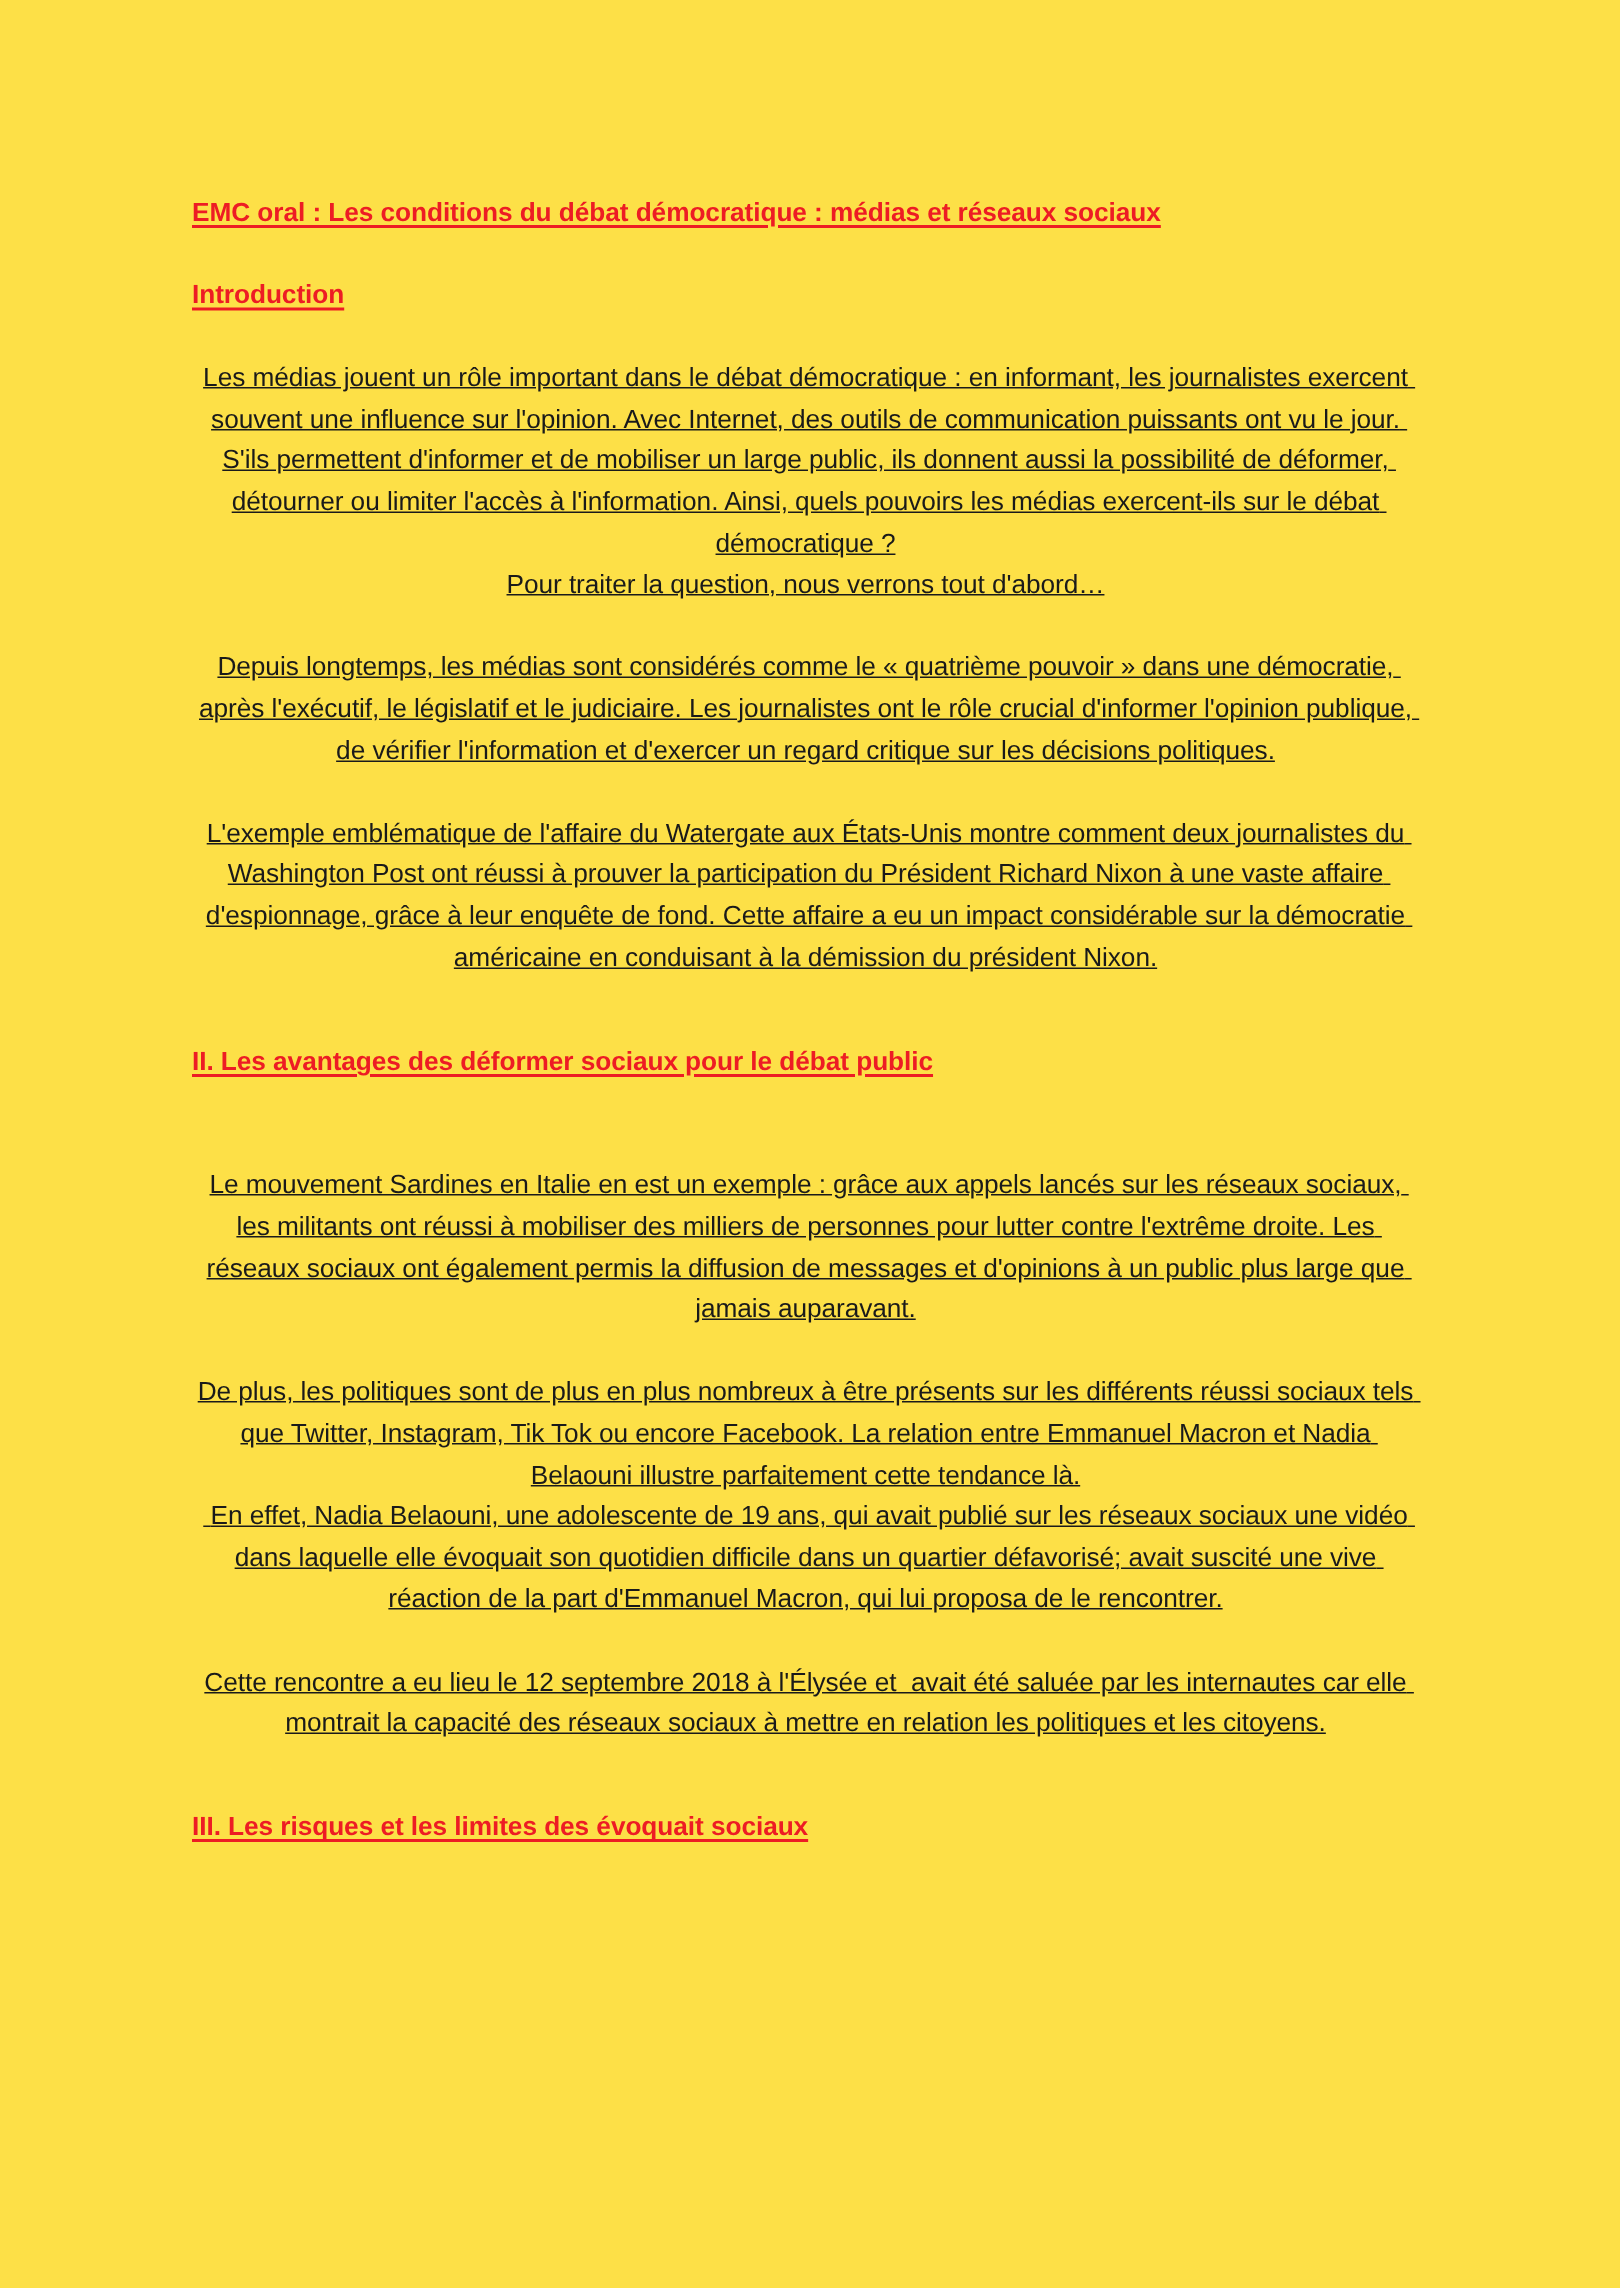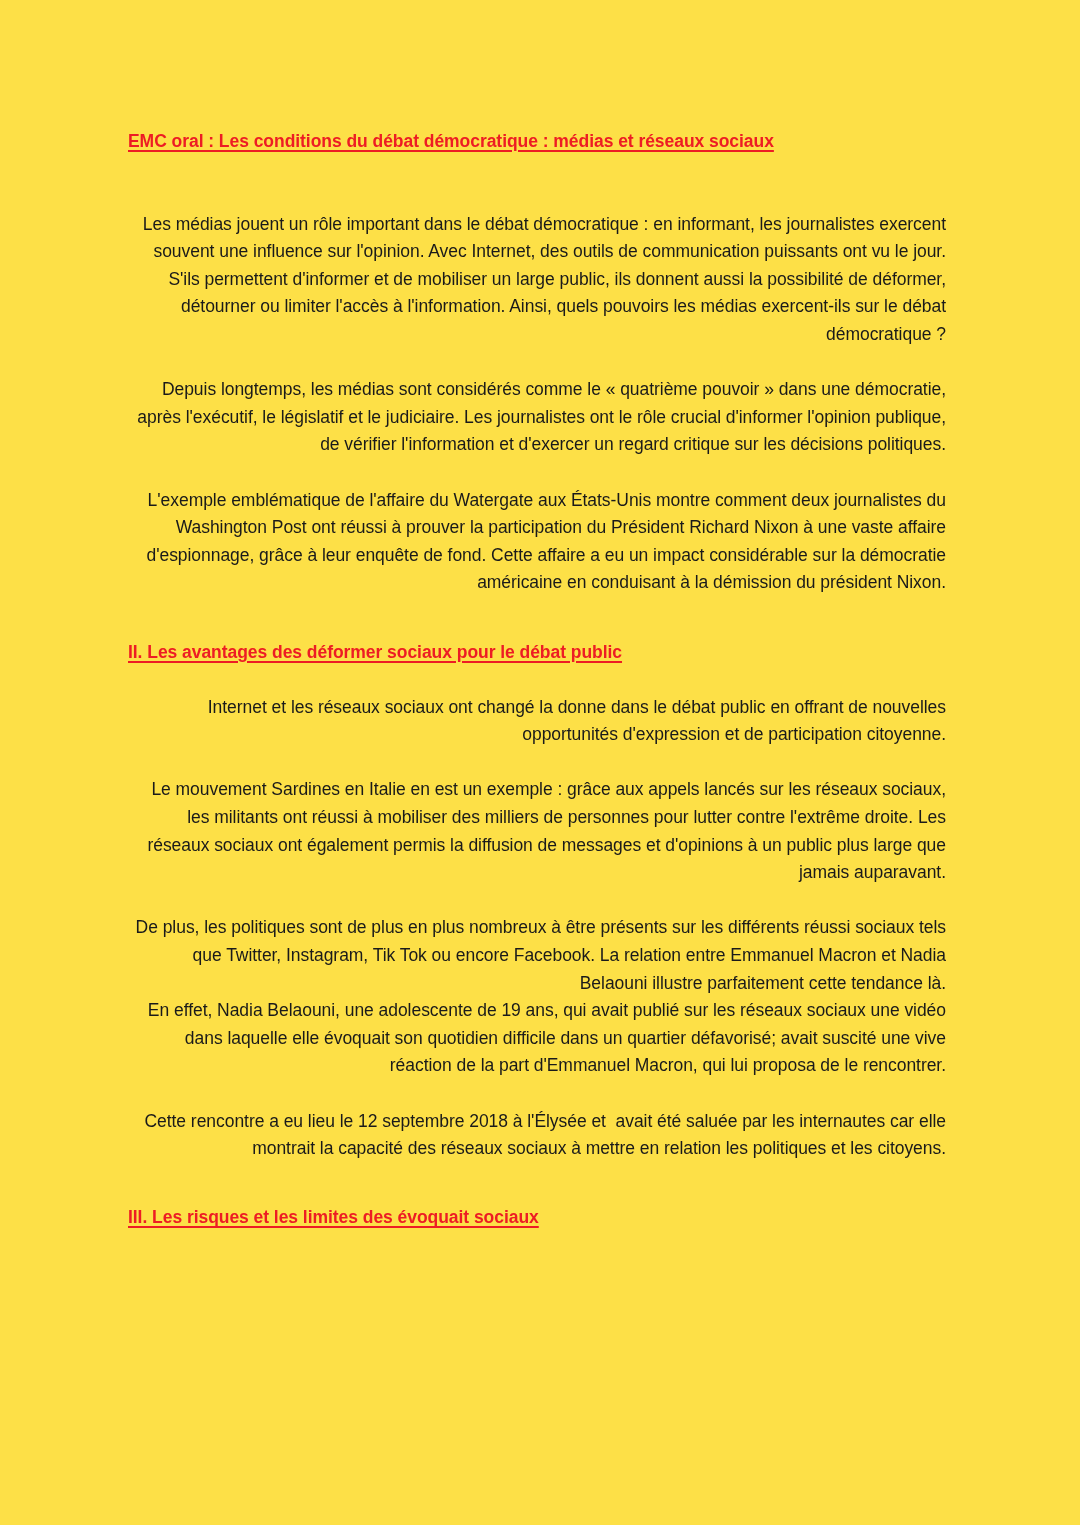--- a/index.html
+++ b/index.html
@@ -47,59 +47,61 @@
   }
 
   
   .para {
     color: #1a1a1a;
     font-size: 17.5px;
     line-height: 27.6px;
     margin: 0;
     letter-spacing: -0.05px;
     white-space: pre-wrap;
-    text-align: right;
+    text-align: center;
+    text-decoration: underline;
   }
 
   
   .gap-blank { height: 27.6px; }
   .gap-half  { height: 14px; }
 </style>
 </head>
 <body>
 
 <div class="page">
   <div class="doc-body">
 
     <p class="heading">EMC oral : Les conditions du débat démocratique : médias et réseaux sociaux</p>
 
     <div class="gap-blank"></div>
 
+    <p class="heading">Introduction</p>
 
     <div class="gap-blank"></div>
 
     <p class="para">Les médias jouent un rôle important dans le débat démocratique : en informant, les journalistes exercent souvent une influence sur l'opinion. Avec Internet, des outils de communication puissants ont vu le jour. S'ils permettent d'informer et de mobiliser un large public, ils donnent aussi la possibilité de déformer, détourner ou limiter l'accès à l'information. Ainsi, quels pouvoirs les médias exercent-ils sur le débat démocratique ?</p>
+    <p class="para">Pour traiter la question, nous verrons tout d'abord…</p>
 
 
     <div class="gap-blank"></div>
 
     <p class="para">Depuis longtemps, les médias sont considérés comme le « quatrième pouvoir » dans une démocratie, après l'exécutif, le législatif et le judiciaire. Les journalistes ont le rôle crucial d'informer l'opinion publique, de vérifier l'information et d'exercer un regard critique sur les décisions politiques.</p>
 
     <div class="gap-blank"></div>
 
     <p class="para">L'exemple emblématique de l'affaire du Watergate aux États-Unis montre comment deux journalistes du Washington Post ont réussi à prouver la participation du Président Richard Nixon à une vaste affaire d'espionnage, grâce à leur enquête de fond. Cette affaire a eu un impact considérable sur la démocratie américaine en conduisant à la démission du président Nixon.</p>
 
     <div class="gap-blank"></div>
     <div class="gap-half"></div>
 
     <p class="heading">II. Les avantages des déformer sociaux pour le débat public</p>
 
     <div class="gap-blank"></div>
 
-    <p class="para">Internet et les réseaux sociaux ont changé la donne dans le débat public en offrant de nouvelles opportunités d'expression et de participation citoyenne.</p>
 
     <div class="gap-blank"></div>
 
     <p class="para">Le mouvement Sardines en Italie en est un exemple : grâce aux appels lancés sur les réseaux sociaux, les militants ont réussi à mobiliser des milliers de personnes pour lutter contre l'extrême droite. Les réseaux sociaux ont également permis la diffusion de messages et d'opinions à un public plus large que jamais auparavant.</p>
 
     <div class="gap-blank"></div>
 
     <p class="para">De plus, les politiques sont de plus en plus nombreux à être présents sur les différents réussi sociaux tels que Twitter, Instagram, Tik Tok ou encore Facebook. La relation entre Emmanuel Macron et Nadia Belaouni illustre parfaitement cette tendance là.</p>
     <p class="para"> En effet, Nadia Belaouni, une adolescente de 19 ans, qui avait publié sur les réseaux sociaux une vidéo dans laquelle elle évoquait son quotidien difficile dans un quartier défavorisé; avait suscité une vive réaction de la part d'Emmanuel Macron, qui lui proposa de le rencontrer.</p>
 

